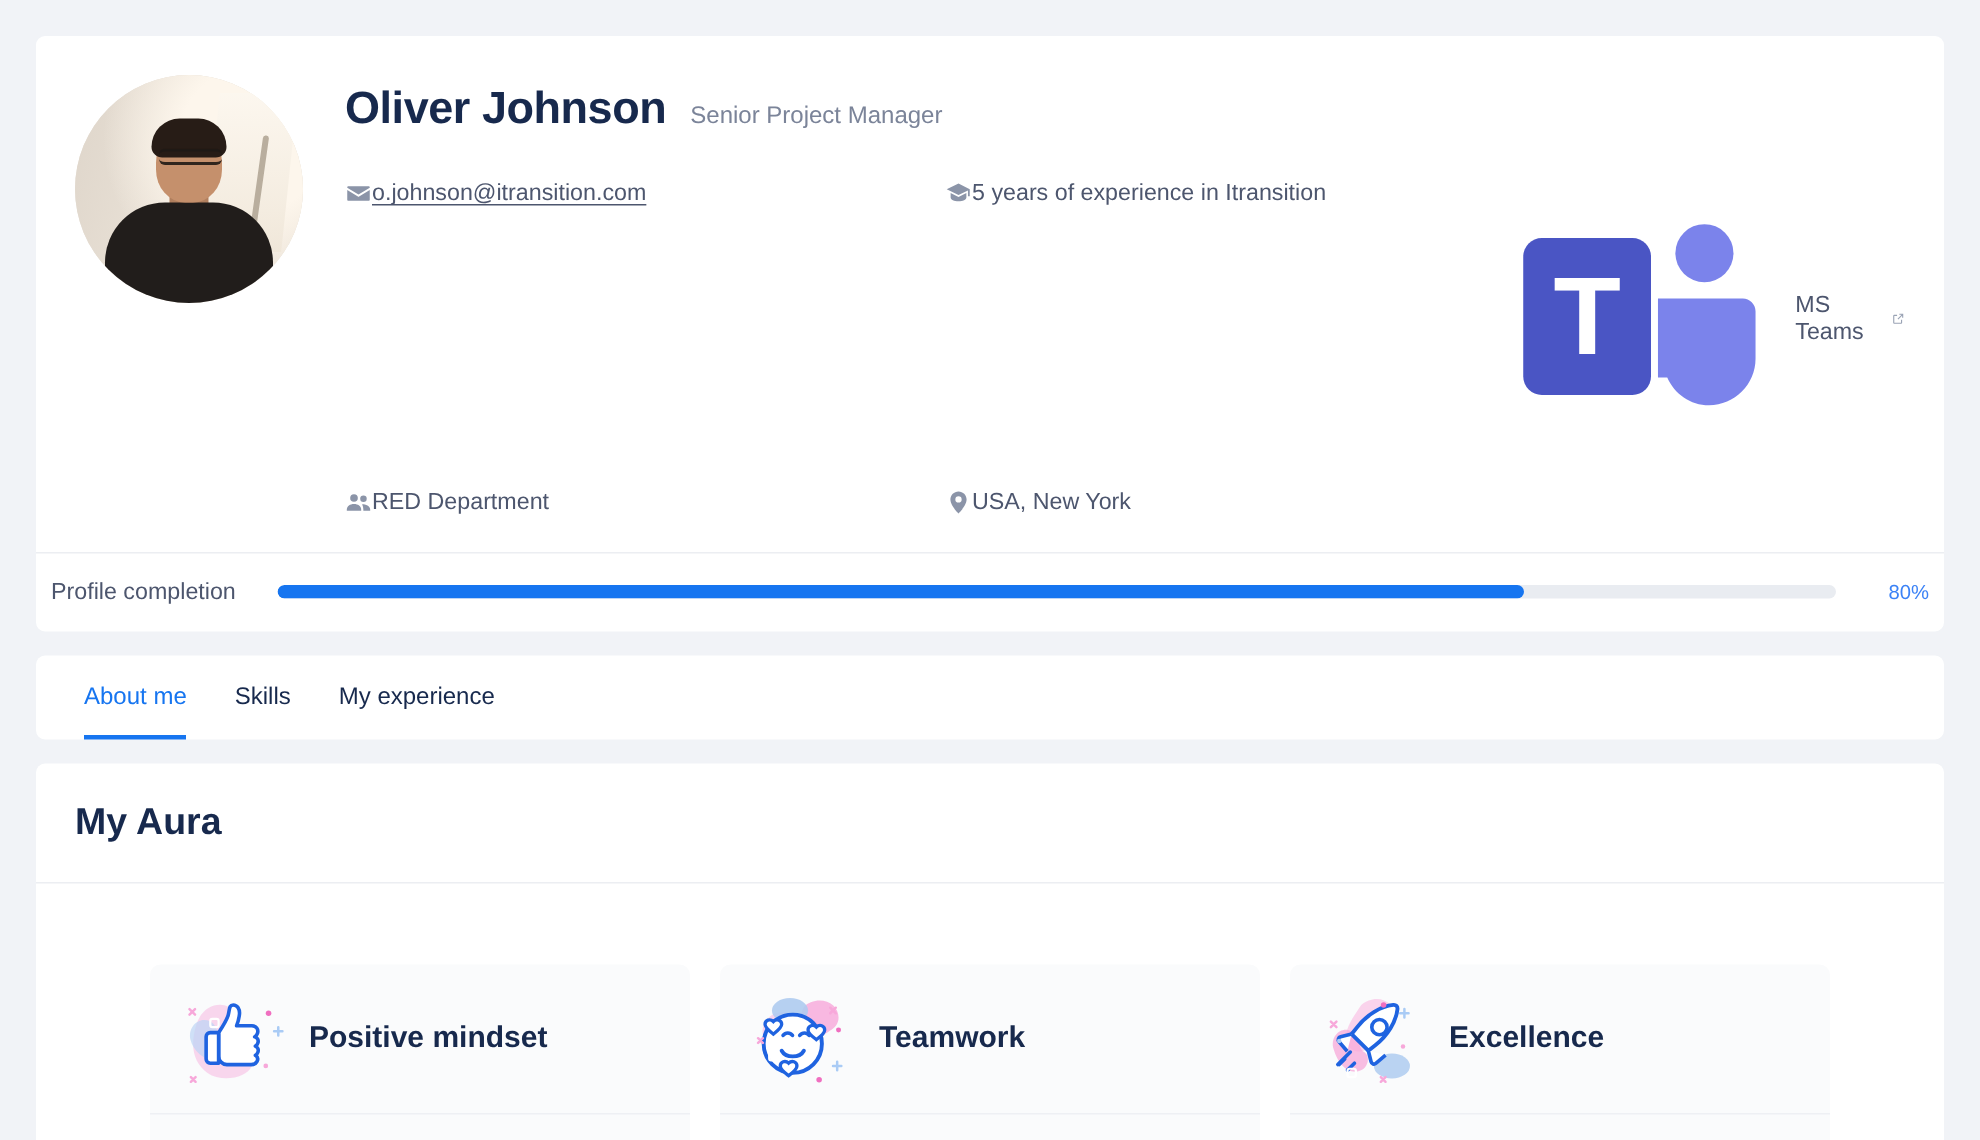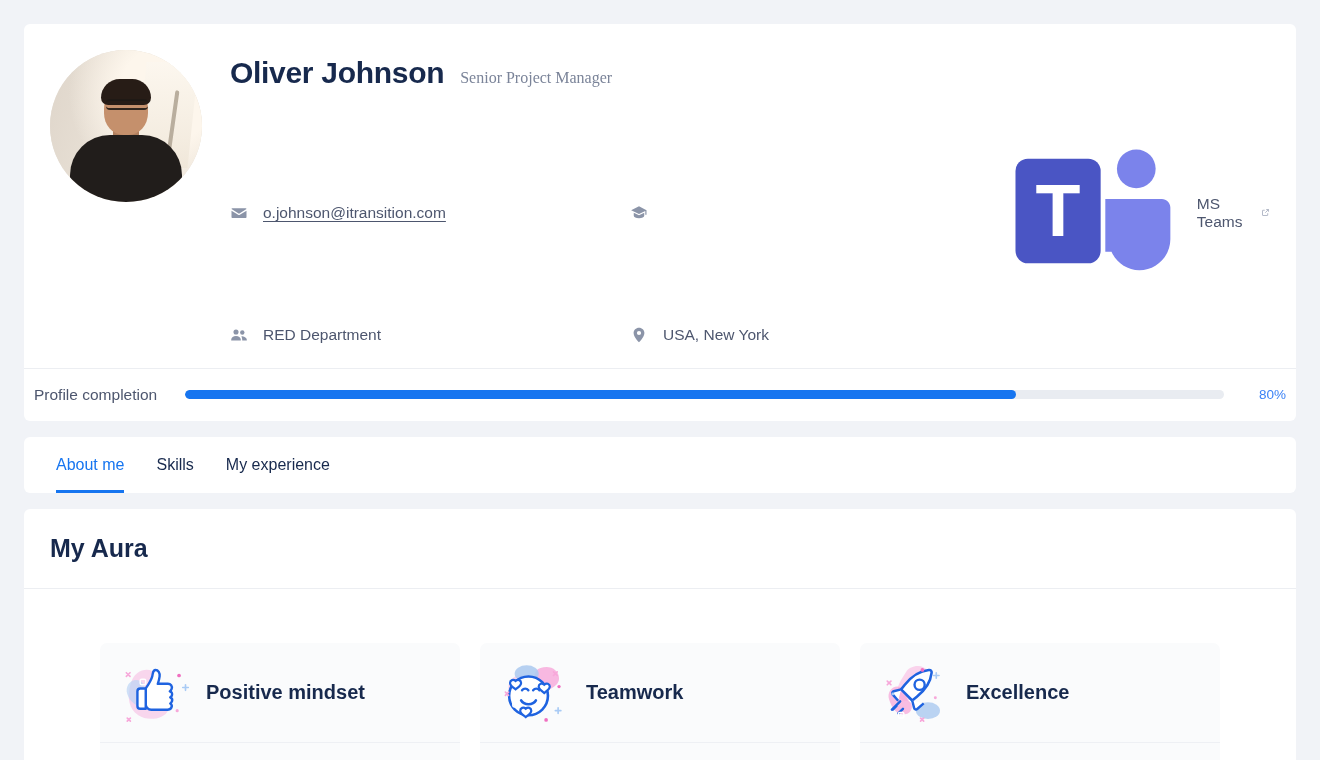--- a/index.html
+++ b/index.html
@@ -79,29 +79,29 @@
     width: 26px; height: 16px; margin-left: -13px;
     background: #b07f5e;
   }
 
   .profile-info { margin-left: 28px; padding-top: 6px; flex: 1; }
   .name-row { display: flex; align-items: baseline; gap: 16px; }
   .name {
     font-size: 30px; font-weight: bold; color: #17294d;
     letter-spacing: -0.3px;
   }
-  .job-title { font-size: 16px; color: #7b8499; font-family: Liberation Serif, serif; }
+  .job-title { font-size: 16px; color: #7b8499; }
 
   .meta-grid {
     display: grid;
     grid-template-columns: 400px 370px auto;
     row-gap: 20px;
     margin-top: 30px;
   }
-  .meta-item { display: flex; align-items: center; gap: 15px; font-size: 15.5px; color: #4d566e; }
+  .meta-item { display: flex; align-items: flex-start; gap: 0; font-size: 15.5px; color: #4d566e; }
   .meta-item .ico { width: 18px; height: 18px; flex: 0 0 18px; display: block; }
   .email-link { color: #4d566e; text-decoration: underline; text-underline-offset: 3px; }
   .teams-link { display: flex; align-items: center; gap: 11px; font-size: 15.5px; color: #4d566e; }
   .ext-ico { width: 13px; height: 13px; margin-left: 3px; }
 
   
   .progress-row {
     display: flex; align-items: center;
     padding: 17px 10px; gap: 28px;
   }
@@ -184,20 +184,21 @@
               <path fill="#8b94a8" d="M2 5h20v14H2z" opacity="0"></path>
               <path fill="#8b94a8" d="M3 5.5h18c.55 0 1 .45 1 1v.3l-10 6.1-10-6.1v-.3c0-.55.45-1 1-1zm-1 3.4 9.48 5.78c.32.2.72.2 1.04 0L22 8.9v8.6c0 .55-.45 1-1 1H3c-.55 0-1-.45-1-1V8.9z"></path>
             </svg>
             <a class="email-link" href="#">o.johnson@itransition.com</a>
           </div>
 
           <div class="meta-item">
             <svg class="ico" viewBox="0 0 24 24">
               <path fill="#8b94a8" d="M12 3 1.5 8.2 12 13.4l8.4-4.16v5.2h1.6V8.2zM5 11.6v3.9c0 1.9 3.13 3.4 7 3.4s7-1.5 7-3.4v-3.9l-7 3.47z"></path>
             </svg>
+            <span>5 years of experience in Itransition</span>
           </div>
 
           <div class="teams-link">
             <svg class="ico" viewBox="0 0 24 24">
               <rect x="2" y="5" width="11" height="13.5" rx="1.6" fill="#4a55c4"></rect>
               <text x="7.5" y="15" font-size="9.5" font-family="Liberation Sans, sans-serif" fill="#ffffff" text-anchor="middle" font-weight="bold">T</text>
               <circle cx="17.6" cy="6.3" r="2.5" fill="#7b83eb"></circle>
               <path fill="#7b83eb" d="M13.6 10.2h7.3c.6 0 1.1.5 1.1 1.1v4.1c0 2.2-1.8 4-4 4-1.6 0-3-1-3.6-2.4h-.8z"></path>
             </svg>
             <span>MS Teams</span>

